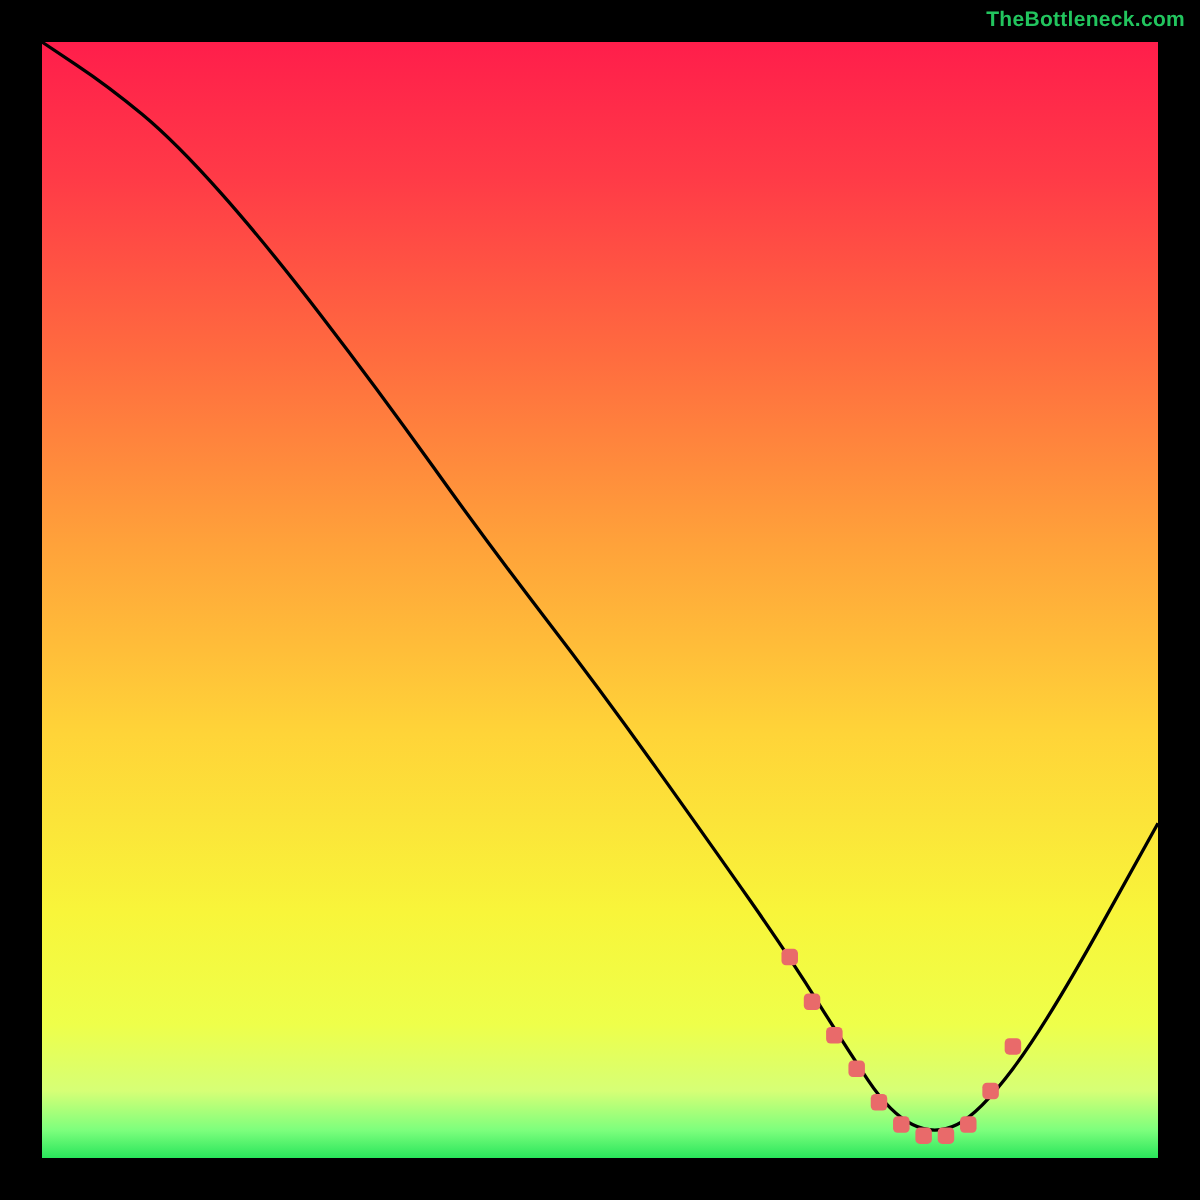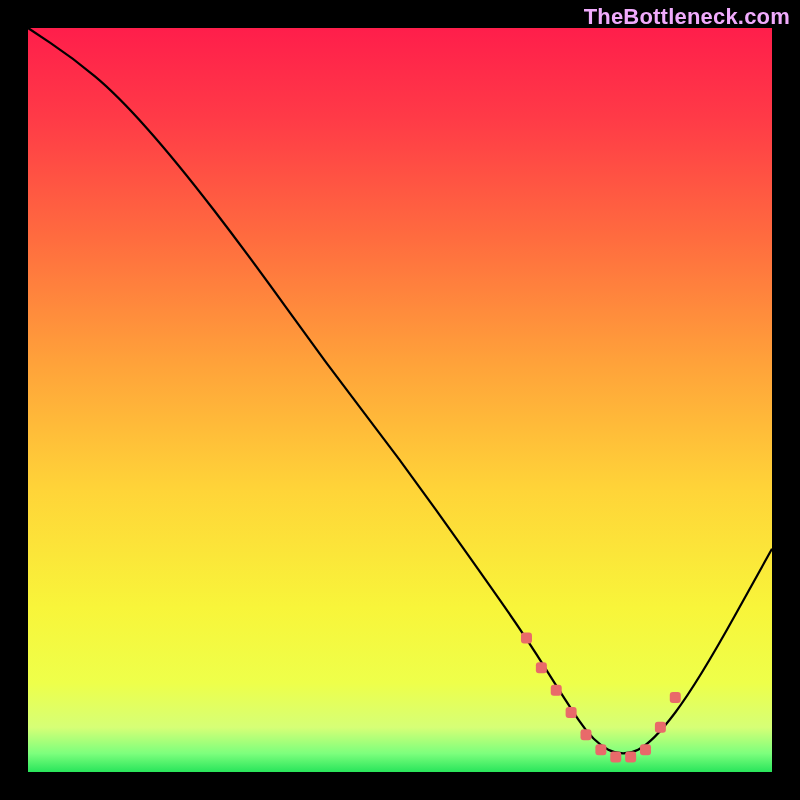--- a/index.html
+++ b/index.html
@@ -14,22 +14,22 @@
   .frame {
     position: relative;
     width: 800px;
     height: 800px;
     background: #000;
   }
   .watermark {
     position: absolute;
     top: 4px;
     right: 10px;
-    color: #f0abfc;
-    font-size: 22px;
+    color: #22c55e;
+    font-size: 14px;
     font-weight: 600;
     letter-spacing: 0.2px;
     z-index: 10;
   }
   svg {
     position: absolute;
     top: 0;
     left: 0;
   }
 </style>

